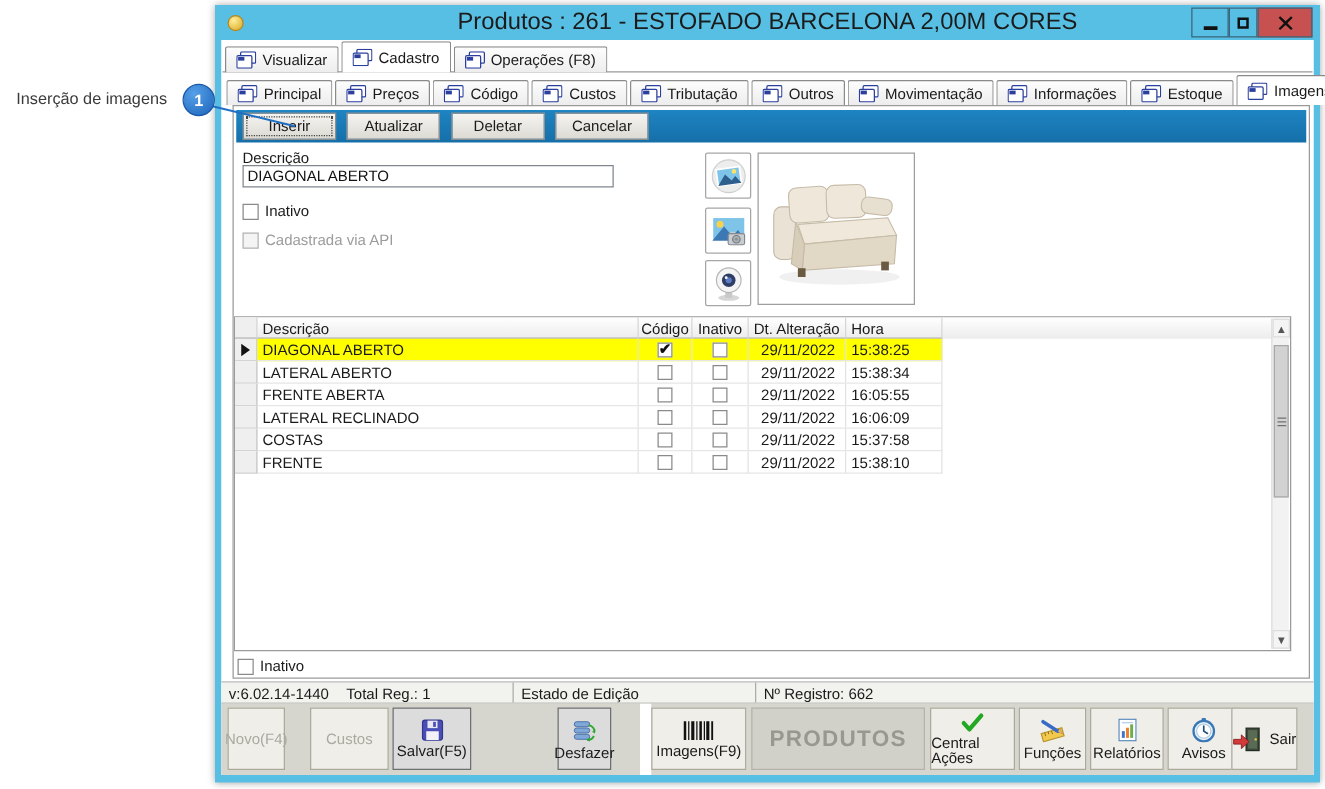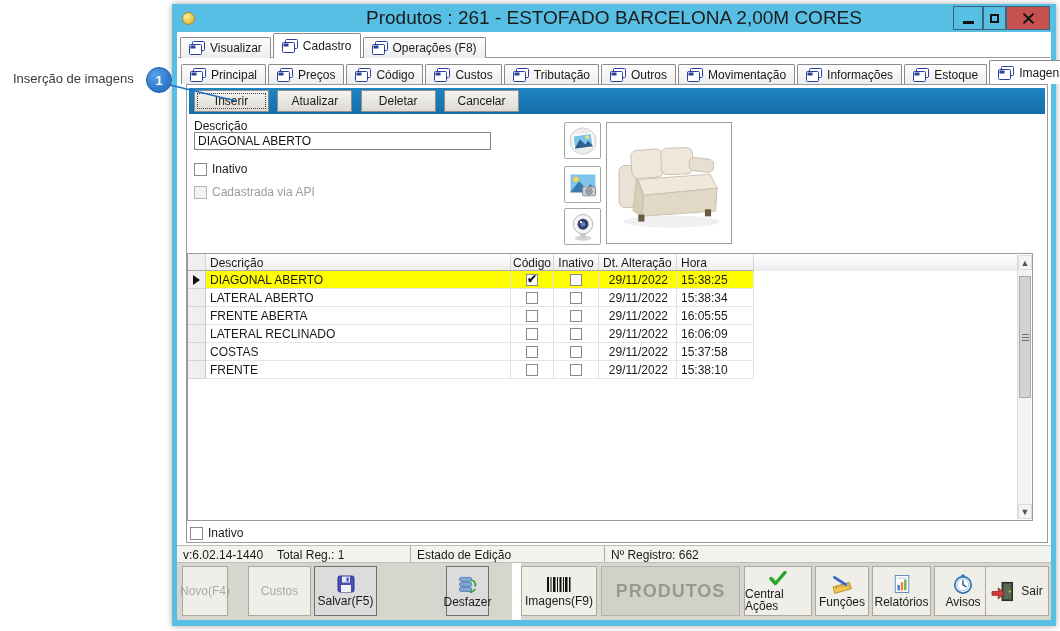--- a/index.html
+++ b/index.html
@@ -513,21 +513,21 @@
     </div>
     <div class="bbtn" style="left:757px; width:58px;">
       <svg width="20" height="20" viewBox="0 0 22 22">
         <rect x="9" y="0.5" width="4" height="2.6" rx="1.2" fill="#3a78b5"></rect>
         <circle cx="11" cy="12" r="9" fill="#e8f2fa" stroke="#3a78b5" stroke-width="2"></circle>
         <circle cx="11" cy="12" r="6.3" fill="#ffffff" stroke="#a9c7e0"></circle>
         <path d="M11 7.5 V12 L14.3 14" stroke="#1f4e79" stroke-width="1.5" fill="none" stroke-linecap="round"></path>
       </svg>
       <span class="bot-label">Avisos</span>
     </div>
-    <div class="bbtn row" style="left:808px; width:64px;">
+    <div class="bbtn row" style="left:808px; width:53px;">
       <svg width="24" height="21" viewBox="0 0 25 22">
         <rect x="11.5" y="1.5" width="11" height="19" fill="#3d4a3a" stroke="#20291f"></rect>
         <rect x="13.2" y="3.2" width="7.6" height="15.6" fill="#5a6b55"></rect>
         <circle cx="19.6" cy="11" r="1" fill="#e8c84c"></circle>
         <path d="M1 11 h6.5 v-3.8 l6.5 5.8 -6.5 5.8 v-3.8 h-6.5 z" fill="#d43a3a" stroke="#8f1f1f" stroke-width="0.8"></path>
       </svg>
       <span class="bot-label">Sair</span>
     </div>
   </div>
 

